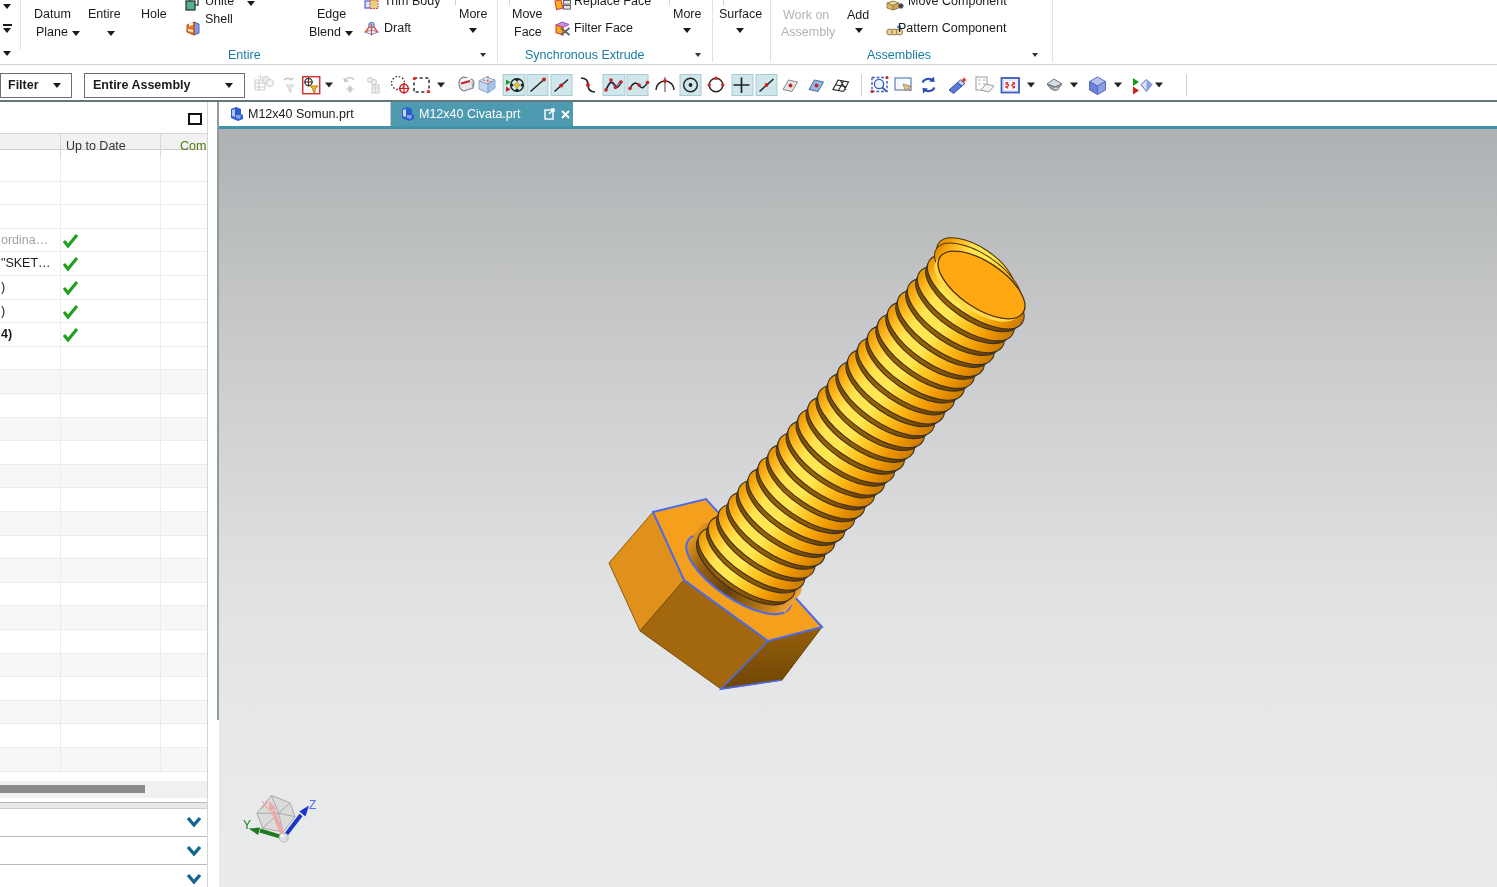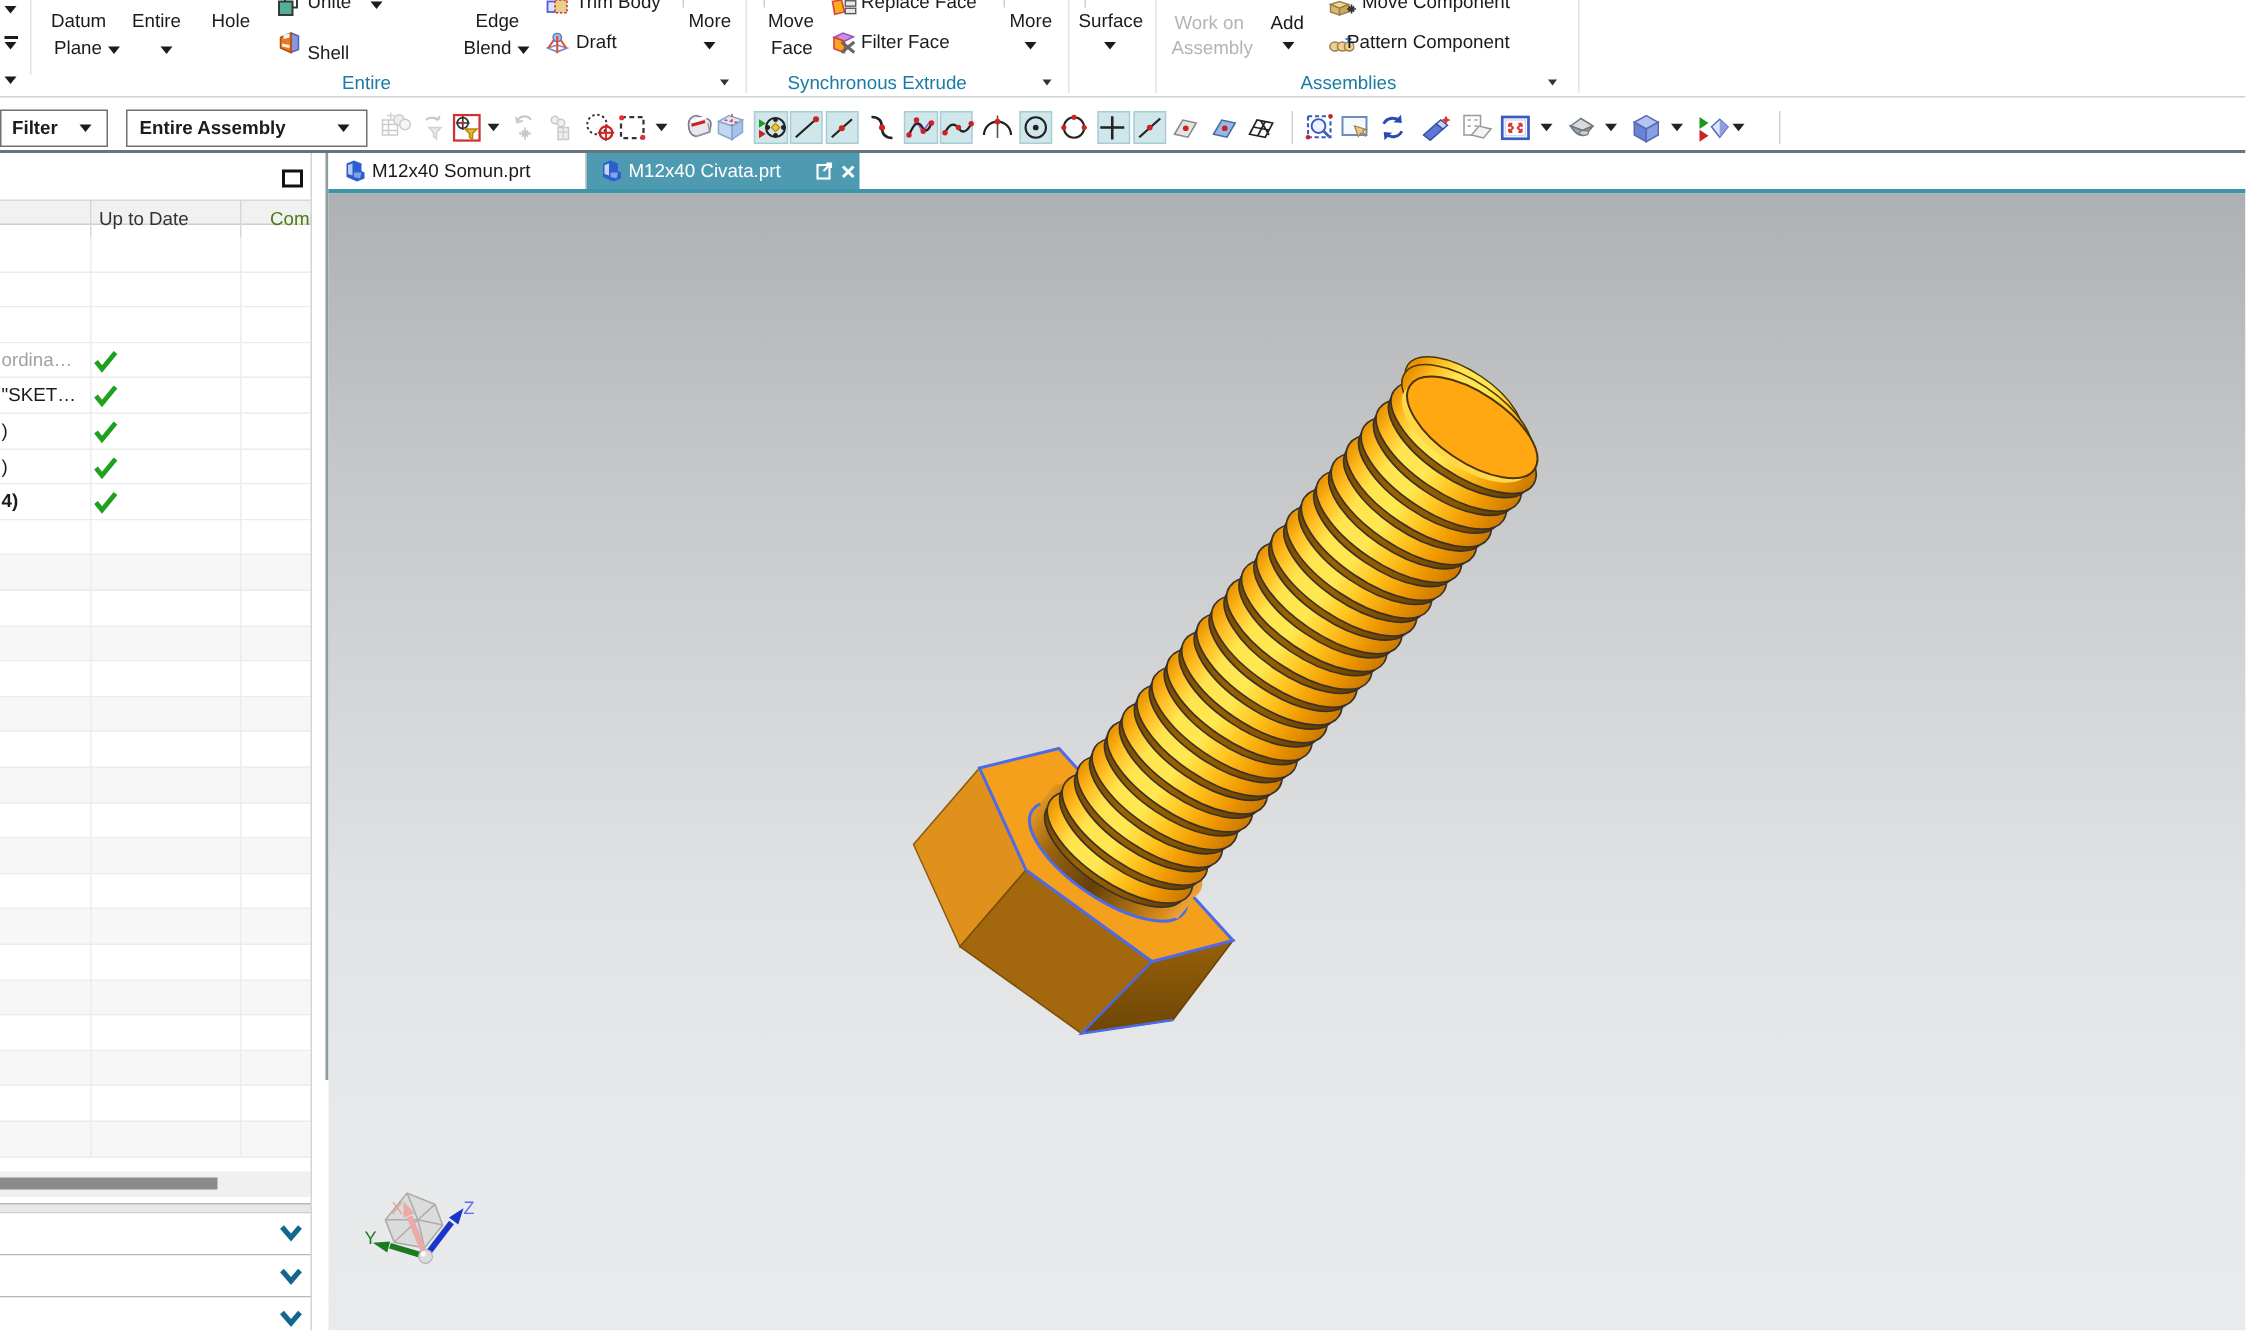--- a/index.html
+++ b/index.html
@@ -41,21 +41,21 @@
         <rect x="1" y="1" width="9" height="9" fill="#55ae96" stroke="#2f3a38" stroke-width="1.3"></rect>
       </svg>
     <div class="txt abs" style="left:205px;top:-6px;">Unite</div>
     <div class="arrow" style="left:247px;top:1px;"></div>
     <svg class="abs" style="left:185px;top:21px;" width="16" height="15">
         <path d="M9 1 L14 3 L14 12 L9 14 L9 1" fill="#8a96dc" stroke="#5560b0" stroke-width="1"></path>
         <path d="M2 4 L9 1 L9 14 L2 11 Z" fill="#e87828" stroke="#b05010" stroke-width="1"></path>
         <path d="M3 8 L8 9 L8 11 L3 10 Z" fill="#fff0d0"></path>
         <path d="M4 2.5 L8 1.2 L8 4 L4 5 Z" fill="#f8f8f8"></path>
       </svg>
-    <div class="txt abs" style="left:205px;top:28px;">Shell</div>
+    <div class="txt abs" style="left:205px;top:12px;">Shell</div>
 
     <div class="txt blue abs" style="left:228px;top:48px;">Entire</div>
     <div class="smallarrow" style="left:480px;top:53px;"></div>
     <div class="abs" style="left:455px;top:0;width:1px;height:5px;background:#cfcfcf;"></div>
     <div class="abs" style="left:509px;top:0;width:1px;height:5px;background:#cfcfcf;"></div>
 
     <div class="txt abs" style="left:317px;top:7px;">Edge</div>
     <div class="txt abs" style="left:309px;top:25px;">Blend</div>
     <div class="arrow" style="left:345px;top:31px;"></div>
 

